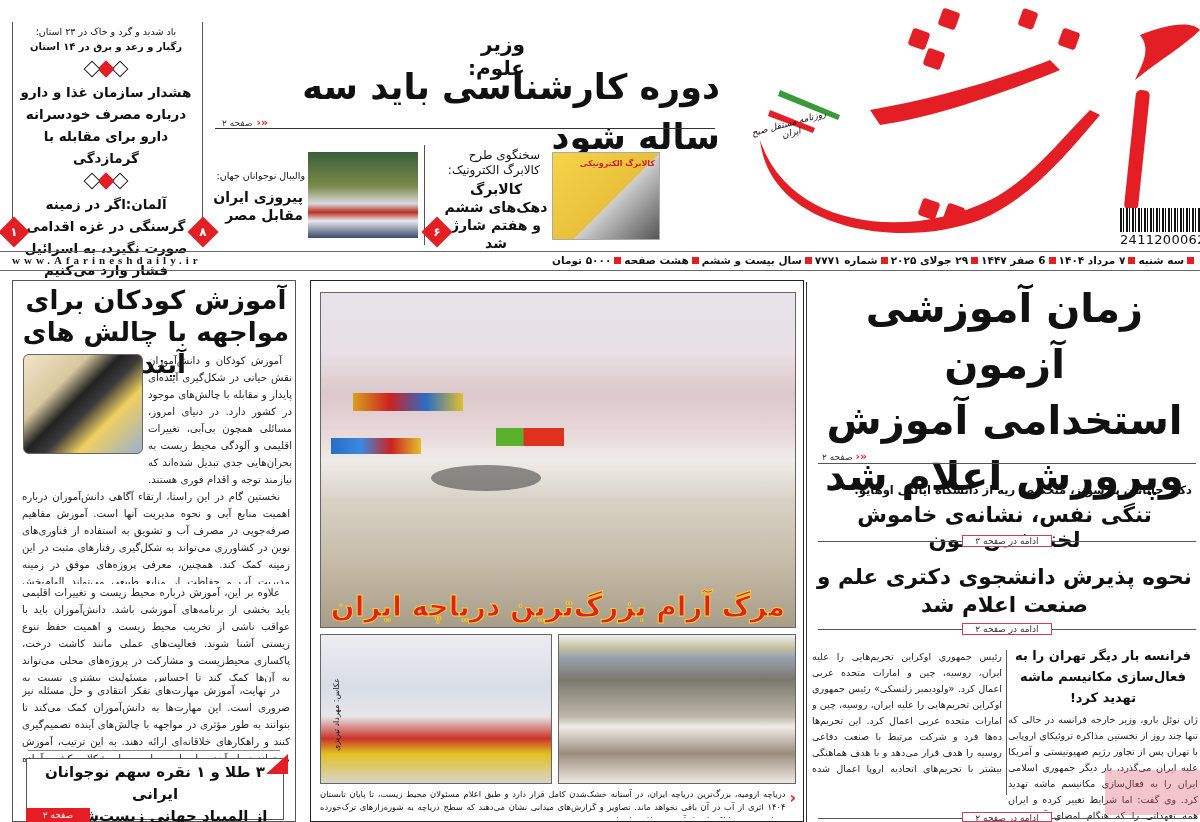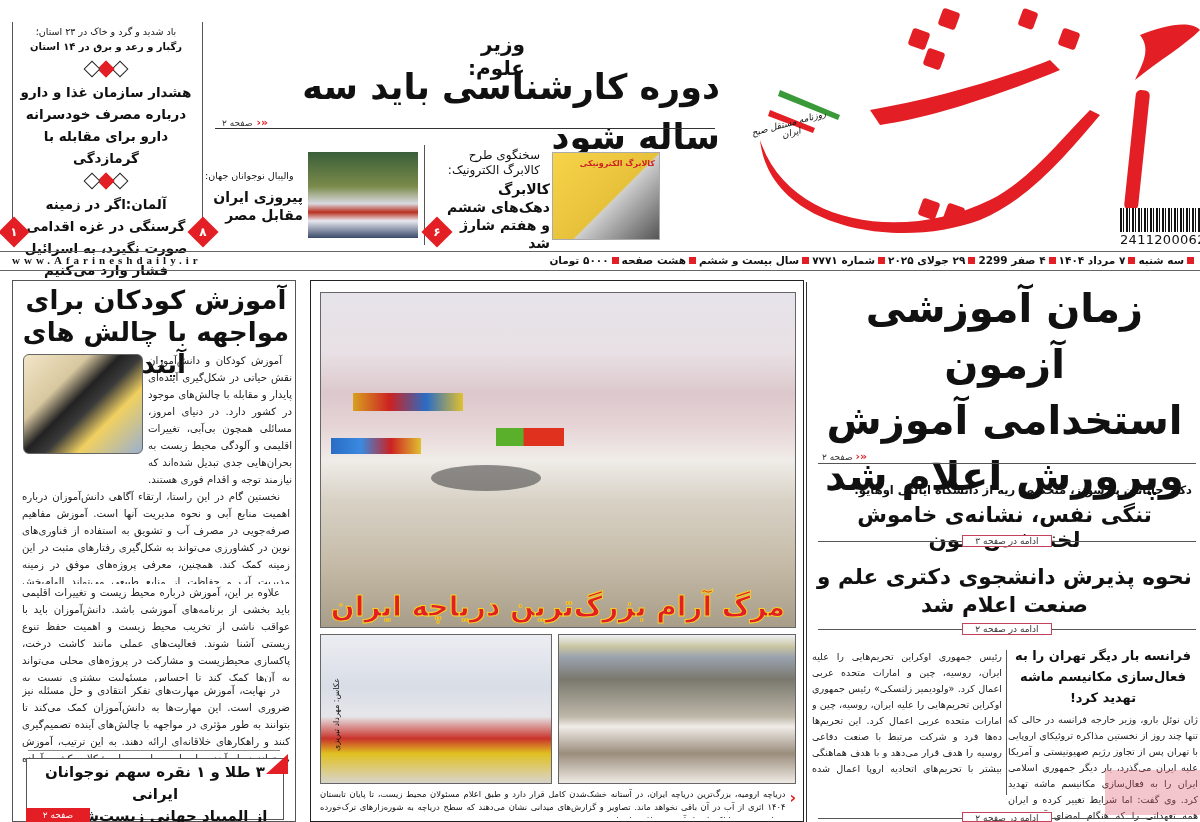--- a/index.html
+++ b/index.html
@@ -56,29 +56,29 @@
     <span class="chev">«‹</span>
     <span class="pageref">صفحه ۲</span>
   </div>
   <div class="hline" style="left:215px;top:128px;width:500px;height:1px;background:#333"></div>
 
   <div class="abs" style="left:430px;top:140px;width:230px;height:105px">
     <div class="abs" style="left:122px;top:12px;width:108px;height:88px;background:linear-gradient(135deg,#f7d44a 0%,#e8c13a 55%,#cfcfcf 56%,#555 100%);border:1px solid #aaa">
       <div style="font-size:8px;font-weight:bold;color:#c22;direction:rtl;padding:6px 4px">کالابرگ الکترونیکی</div>
     </div>
     <div class="abs rtl" style="left:0;top:8px;width:110px;font-size:12px;text-align:right;line-height:15px">سخنگوی طرح کالابرگ الکترونیک:</div>
-    <div class="abs rtl bold" style="left:12px;top:40px;width:108px;font-size:14px;text-align:right;line-height:18px">کالابرگ دهک‌های ششم و هفتم شارژ شد</div>
+    <div class="abs rtl bold" style="left:12px;top:40px;width:108px;font-size:14px;line-height:18px">کالابرگ دهک‌های ششم و هفتم شارژ شد</div>
   </div>
   <div class="vline" style="left:424px;top:145px;height:100px;width:1px"></div>
   <div class="diamond" style="left:426px;top:221px"></div>
   <div class="dnum" style="left:426px;top:221px">۶</div>
 
   <div class="abs" style="left:205px;top:148px;width:215px;height:98px">
     <div class="abs" style="left:103px;top:4px;width:110px;height:86px;background:linear-gradient(180deg,#3a5f3a 0%,#7a8a4a 40%,#d9d9e0 60%,#b9301f 70%,#e8e8f0 80%,#394a6a 100%)"></div>
-    <div class="abs rtl" style="left:0;top:22px;width:100px;font-size:9.5px;text-align:left">والیبال نوجوانان جهان:</div>
+    <div class="abs rtl" style="left:0;top:22px;width:100px;font-size:9.5px;text-align:right">والیبال نوجوانان جهان:</div>
     <div class="abs rtl bold" style="left:0;top:40px;width:98px;font-size:14px;text-align:right;line-height:18px">پیروزی ایران مقابل مصر</div>
   </div>
   <div class="vline" style="left:202px;top:22px;height:210px;width:1px"></div>
   <div class="diamond" style="left:192px;top:221px"></div>
   <div class="dnum" style="left:192px;top:221px">۸</div>
 
   <div class="abs rtl" style="left:18px;top:26px;width:176px">
     <div style="font-size:9.5px">باد شدید و گرد و خاک در ۲۳ استان؛</div>
     <div class="bold" style="font-size:10px;line-height:20px">رگبار و رعد و برق در ۱۴ استان</div>
     <div class="deco" style="margin:6px 0">
@@ -100,21 +100,21 @@
 </div>
 
 <div class="hline" style="left:0;top:251px;width:1200px;height:1px;background:#666"></div>
 <div class="abs" style="left:12px;top:254px;font-family:Liberation Serif, serif;font-weight:bold;font-size:11px;letter-spacing:4px">www.Afarineshdaily.ir</div>
 <div class="abs" style="right:6px;top:254px;direction:rtl;display:flex;gap:3px;align-items:center;font-size:10.5px;font-weight:bold">
   <span style="width:7px;height:7px;background:#e31e24"></span>
     <span>سه شنبه</span>
   <span style="width:7px;height:7px;background:#e31e24"></span>
     <span>۷ مرداد ۱۴۰۴</span>
   <span style="width:7px;height:7px;background:#e31e24"></span>
-    <span>۴ صفر 2299</span>
+    <span>6 صفر ۱۴۴۷</span>
   <span style="width:7px;height:7px;background:#e31e24"></span>
     <span>۲۹ جولای ۲۰۲۵</span>
   <span style="width:7px;height:7px;background:#e31e24"></span>
     <span>شماره ۷۷۷۱</span>
   <span style="width:7px;height:7px;background:#e31e24"></span>
     <span>سال بیست و ششم</span>
   <span style="width:7px;height:7px;background:#e31e24"></span>
     <span>هشت صفحه</span>
   <span style="width:7px;height:7px;background:#e31e24"></span>
     <span>۵۰۰۰ تومان</span>

